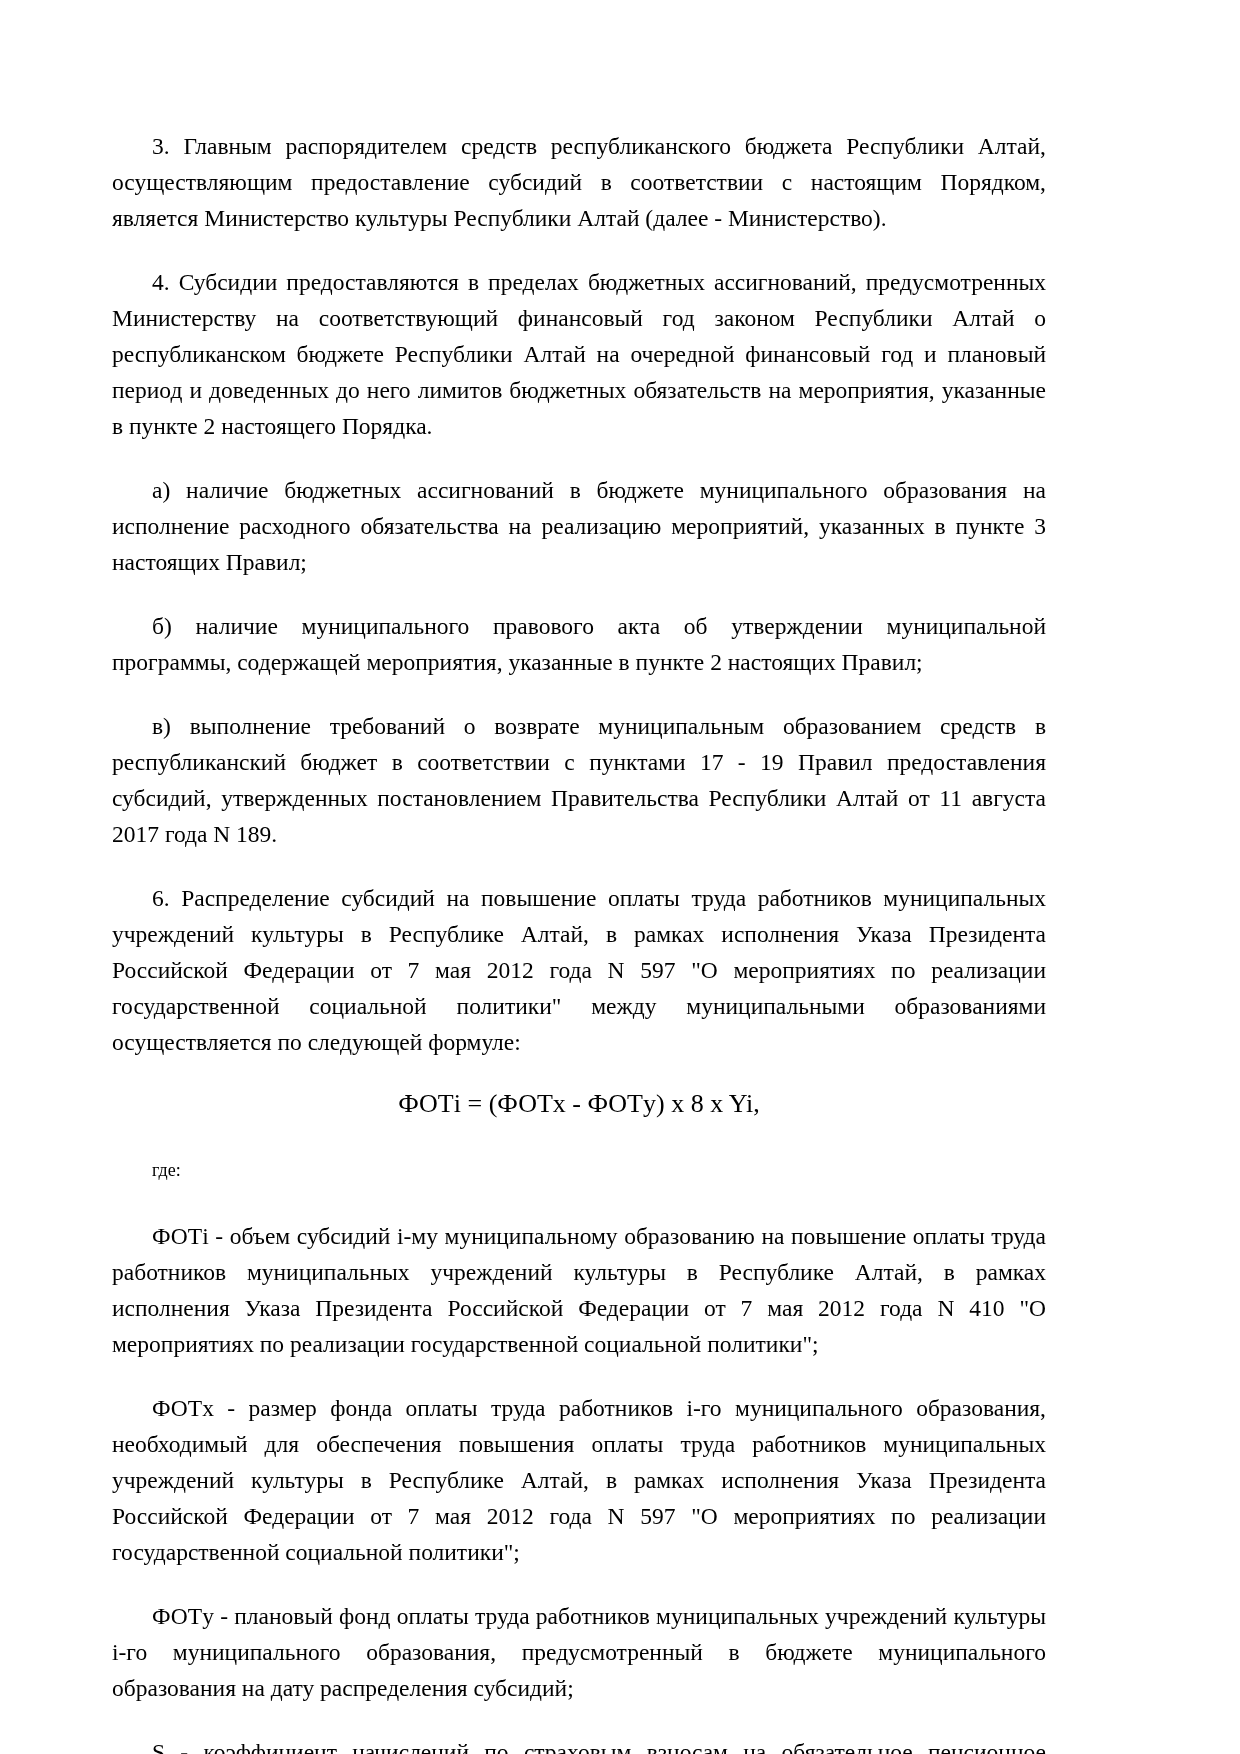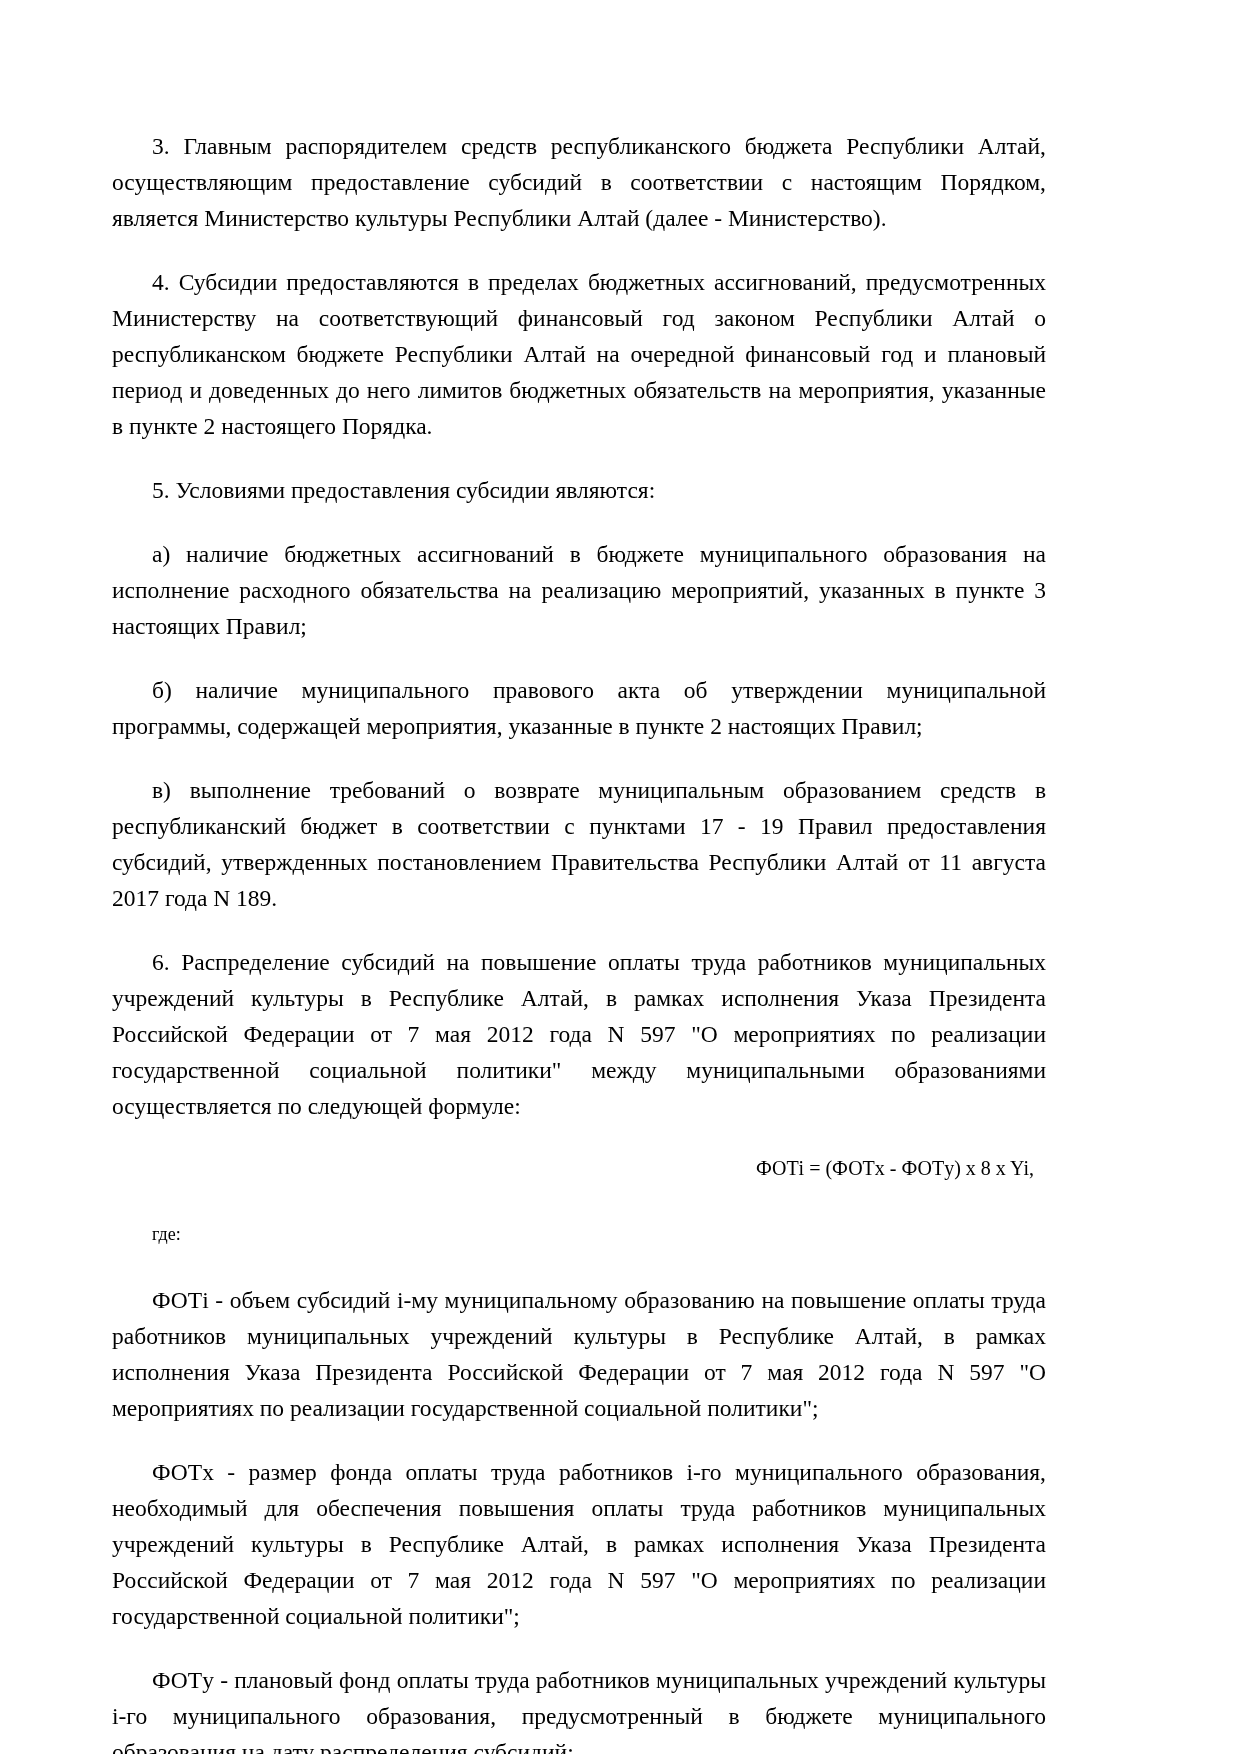--- a/index.html
+++ b/index.html
@@ -43,22 +43,22 @@
     word-spacing: 0px;
     hyphens: none;
   }
   p.para + p.para {
     margin-top: 28px;
   }
   p.formula {
     margin: 12px;
     padding: 0;
     text-indent: 0;
-    text-align: right;
-    font-size: 20px;
+    text-align: center;
+    font-size: 26px;
     line-height: 36px;
     margin-top: 26px;
   }
   p.where {
     margin: 0;
     padding: 0;
     text-indent: 40px;
     text-align: left;
     font-size: 18px;
     line-height: 36px;
@@ -71,35 +71,34 @@
 </head>
 <body>
 
 <div class="page">
   <div class="content">
 
     <p class="para">3. Главным распорядителем средств республиканского бюджета Республики Алтай, осуществляющим предоставление субсидий в соответствии с настоящим Порядком, является Министерство культуры Республики Алтай (далее - Министерство).</p>
 
     <p class="para">4. Субсидии предоставляются в пределах бюджетных ассигнований, предусмотренных Министерству на соответствующий финансовый год законом Республики Алтай о республиканском бюджете Республики Алтай на очередной финансовый год и плановый период и доведенных до него лимитов бюджетных обязательств на мероприятия, указанные в пункте 2 настоящего Порядка.</p>
 
-    <p class="para">5. Условиями предоставления субсидии являются:</p>
 
     <p class="para">а) наличие бюджетных ассигнований в бюджете муниципального образования на исполнение расходного обязательства на реализацию мероприятий, указанных в пункте 3 настоящих Правил;</p>
 
     <p class="para">б) наличие муниципального правового акта об утверждении муниципальной программы, содержащей мероприятия, указанные в пункте 2 настоящих Правил;</p>
 
     <p class="para">в) выполнение требований о возврате муниципальным образованием средств в республиканский бюджет в соответствии с пунктами 17 - 19 Правил предоставления субсидий, утвержденных постановлением Правительства Республики Алтай от 11 августа 2017 года N 189.</p>
 
     <p class="para">6. Распределение субсидий на повышение оплаты труда работников муниципальных учреждений культуры в Республике Алтай, в рамках исполнения Указа Президента Российской Федерации от 7 мая 2012 года N 597 "О мероприятиях по реализации государственной социальной политики" между муниципальными образованиями осуществляется по следующей формуле:</p>
 
     <p class="formula">ФОТi = (ФОТx - ФОТy) x 8 x Yi,</p>
 
     <p class="where">где:</p>
 
-    <p class="para after-formula">ФОТi - объем субсидий i-му муниципальному образованию на повышение оплаты труда работников муниципальных учреждений культуры в Республике Алтай, в рамках исполнения Указа Президента Российской Федерации от 7 мая 2012 года N 597 "О мероприятиях по реализации государственной социальной политики";</p>
+    <p class="para after-formula">ФОТi - объем субсидий i-му муниципальному образованию на повышение оплаты труда работников муниципальных учреждений культуры в Республике Алтай, в рамках исполнения Указа Президента Российской Федерации от 7 мая 2012 года N 410 "О мероприятиях по реализации государственной социальной политики";</p>
 
     <p class="para">ФОТx - размер фонда оплаты труда работников i-го муниципального образования, необходимый для обеспечения повышения оплаты труда работников муниципальных учреждений культуры в Республике Алтай, в рамках исполнения Указа Президента Российской Федерации от 7 мая 2012 года N 597 "О мероприятиях по реализации государственной социальной политики";</p>
 
     <p class="para">ФОТy - плановый фонд оплаты труда работников муниципальных учреждений культуры i-го муниципального образования, предусмотренный в бюджете муниципального образования на дату распределения субсидий;</p>
 
     <p class="para">S - коэффициент начислений по страховым взносам на обязательное пенсионное страхование, на обязательное социальное страхование на случай временной нетрудоспособности и в связи с материнством, на обязательное медицинское страхование и страховым взносам по обязательному социальному страхованию от несчастных случаев на производстве и профессиональных заболеваний, равный 1,302;</p>
 
   </div>
 </div>
 

